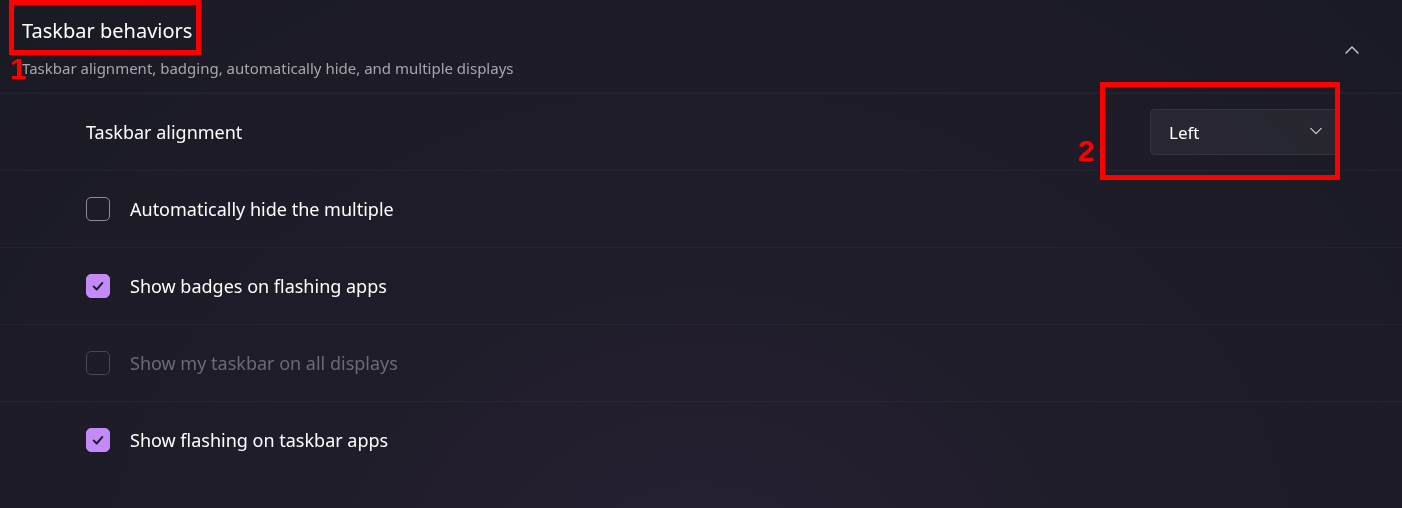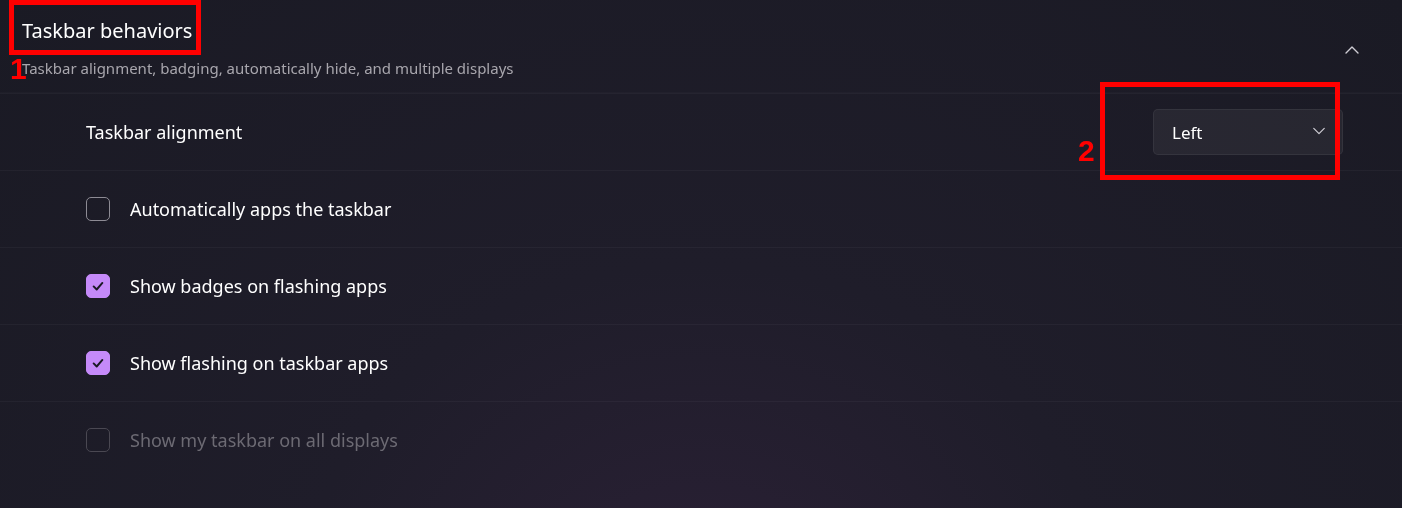--- a/index.html
+++ b/index.html
@@ -44,21 +44,21 @@
     height: 20px;
     display: flex;
     align-items: center;
     justify-content: center;
     cursor: pointer;
   }
   .rows { }
   .row {
     display: flex;
     align-items: center;
-    padding: 0 40px 0 86px;
+    padding: 0 32px 0 86px;
     height: 77px;
     border-top: 1px solid rgba(255,255,255,0.04);
   }
   .row.first { border-top: 1px solid rgba(255,255,255,0.04); }
   .row-label {
     font-size: 18px;
     color: #ffffff;
     flex: 1;
   }
   .row.disabled .row-label { color: #6c6a73; }
@@ -85,21 +85,21 @@
     display: flex;
     align-items: center;
     justify-content: space-between;
     width: 190px;
     height: 46px;
     background: rgba(255,255,255,0.055);
     border: 1px solid rgba(255,255,255,0.06);
     border-radius: 5px;
     padding: 0 16px 0 18px;
     cursor: pointer;
-    margin-right: 19px;
+    margin-right: 30px;
   }
   .dropdown-value {
     font-size: 17px;
     color: #ffffff;
   }
   
   .highlight-box {
     position: absolute;
     border: 5px solid #ff0000;
     pointer-events: none;
@@ -143,46 +143,46 @@
               <path d="M2 5 L8 11 L14 5" stroke="#cfcdd4" stroke-width="1.4" fill="none" stroke-linecap="round" stroke-linejoin="round"></path>
             </svg>
         </span>
       </div>
     </div>
 
     <div class="row">
       <div class="checkbox">
         
       </div>
-      <div class="row-label">Automatically apps the taskbar</div>
+      <div class="row-label">Automatically hide the multiple</div>
     </div>
 
     <div class="row">
       <div class="checkbox checked">
         <svg width="14" height="14" viewBox="0 0 16 16">
             <path d="M3 8.5 L6.5 12 L13 4.5" stroke="#1a1a24" stroke-width="2.2" fill="none" stroke-linecap="round" stroke-linejoin="round"></path>
           </svg>
       </div>
       <div class="row-label">Show badges on flashing apps</div>
     </div>
 
+    <div class="row disabled">
+      <div class="checkbox">
+        
+      </div>
+      <div class="row-label">Show my taskbar on all displays</div>
+    </div>
+
     <div class="row">
       <div class="checkbox checked">
         <svg width="14" height="14" viewBox="0 0 16 16">
             <path d="M3 8.5 L6.5 12 L13 4.5" stroke="#1a1a24" stroke-width="2.2" fill="none" stroke-linecap="round" stroke-linejoin="round"></path>
           </svg>
       </div>
       <div class="row-label">Show flashing on taskbar apps</div>
-    </div>
-
-    <div class="row disabled">
-      <div class="checkbox">
-        
-      </div>
-      <div class="row-label">Show my taskbar on all displays</div>
     </div>
 
   </div>
 
   <div class="highlight-box hl1"></div>
   <div class="hl-num n1">1</div>
   <div class="highlight-box hl2"></div>
   <div class="hl-num n2">2</div>
 
 </div>

